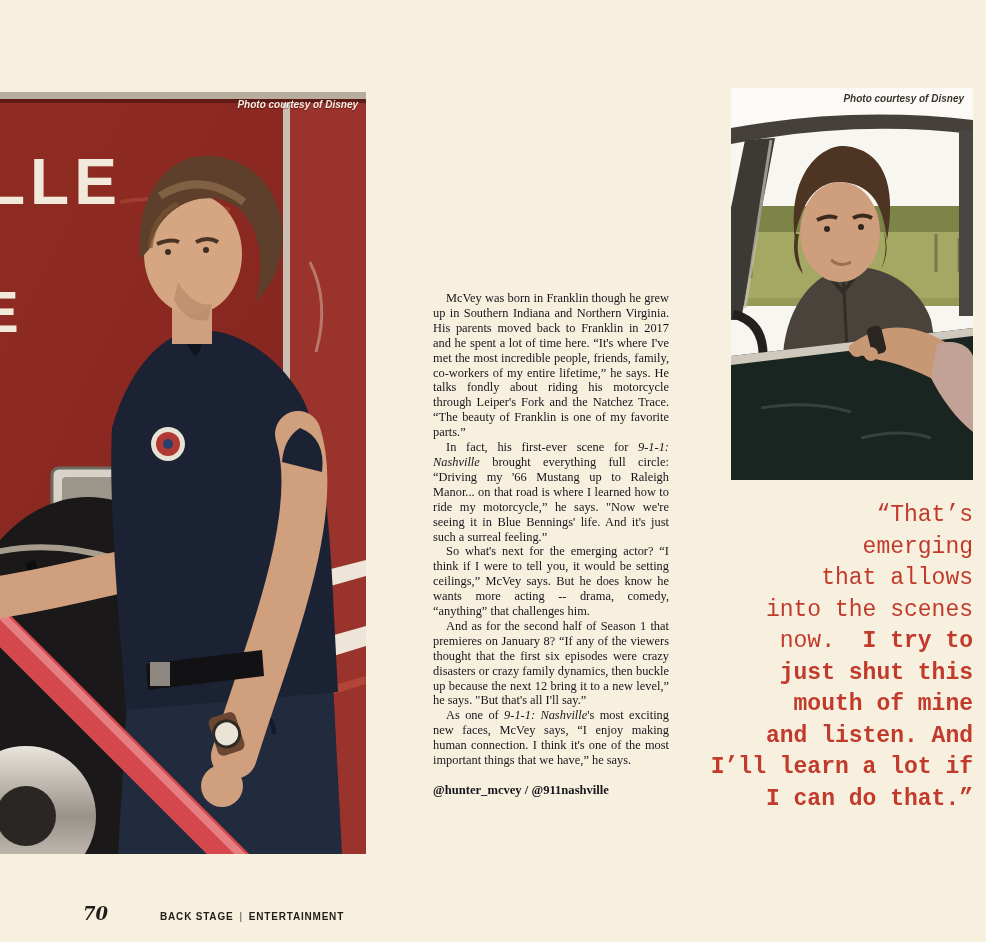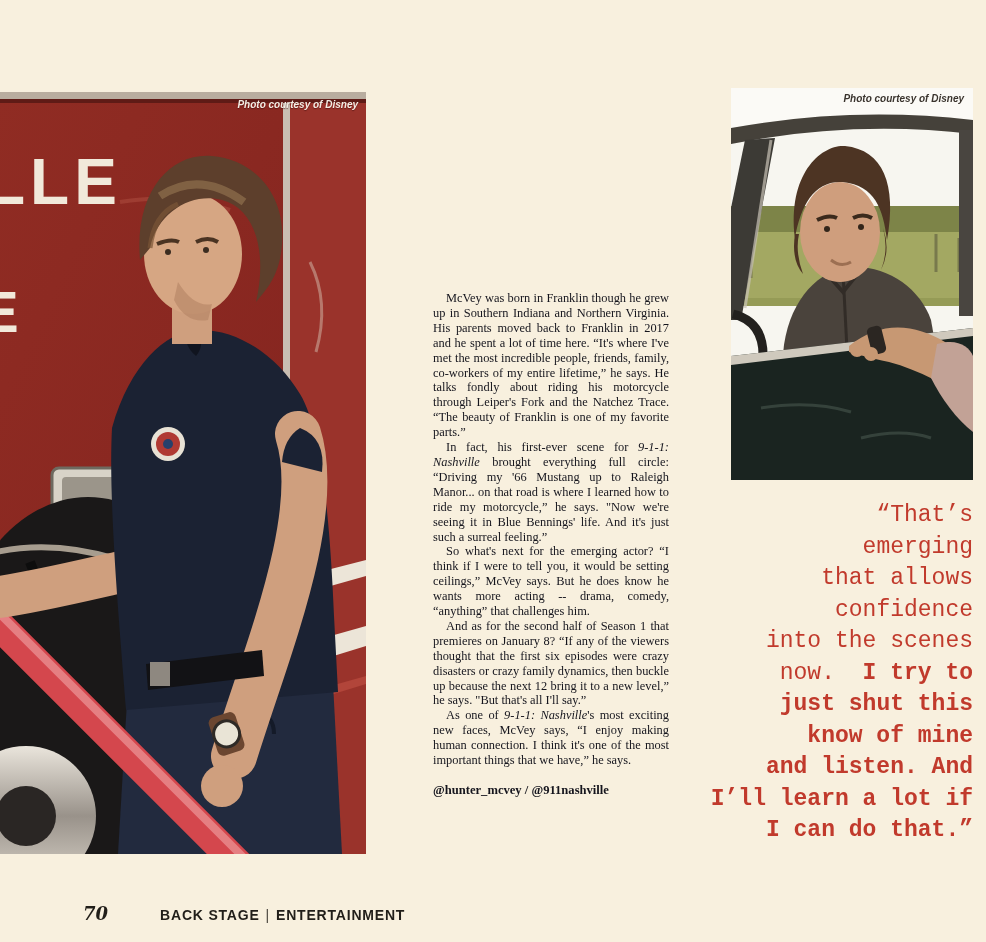--- a/index.html
+++ b/index.html
@@ -57,21 +57,21 @@
 
   
   .footer{
     position:absolute;left:83px;top:903px;display:flex;align-items:baseline;gap:12px;
     color:#211e19;
   }
   .footer .page-num{
     font-family:"DejaVu Serif",serif;font-style:italic;font-weight:bold;font-size:18px;
   }
   .footer .brandline{
-    font-family:"Liberation Sans",sans-serif;font-weight:bold;font-size:14px;
+    font-family:"Liberation Sans",sans-serif;font-weight:bold;font-size:10px;
     letter-spacing:.8px;display:flex;align-items:center;gap:6px;padding-left:40px;
   }
   .footer .sep{font-weight:normal;opacity:.85;}
 </style>
 </head>
 <body>
 
 <div id="page">
 
   <div class="left-photo">
@@ -215,25 +215,24 @@
         <p class="para"><span>And as for the second half of Season 1 that premieres on January 8? “If any of the viewers thought that the first six episodes were crazy disasters or crazy family dynamics, then buckle up because the next 12 bring it to a new level,” he says. "But that's all I'll say.”</span></p>
         <p class="para"><span>As one of </span><em>9-1-1: Nashville</em><span>'s most exciting new faces, McVey says, “I enjoy making human connection. I think it's one of the most important things that we have,” he says.</span></p>
       </div>
     <p class="handles">@hunter_mcvey / @911nashville</p>
   </div>
 
   <div class="pull-quote">
       <div class="qline"><span>“That’s</span></div>
       <div class="qline"><span>emerging</span></div>
       <div class="qline"><span>that allows</span></div>
-      <div class="qline"><span>confidence</span></div>
       <div class="qline"><span>into the scenes</span></div>
       <div class="qline"><span>now.  </span><span class="qb">I try to</span></div>
       <div class="qline"><span class="qb">just shut this</span></div>
-      <div class="qline"><span class="qb">know of mine</span></div>
+      <div class="qline"><span class="qb">mouth of mine</span></div>
       <div class="qline"><span class="qb">and listen. And</span></div>
       <div class="qline"><span class="qb">I’ll learn a lot if</span></div>
       <div class="qline"><span class="qb">I can do that.”</span></div>
     </div>
 
   <div class="footer">
     <span class="page-num">70</span>
     <span class="brandline">
       <span>BACK STAGE</span>
       <span class="sep">|</span>

